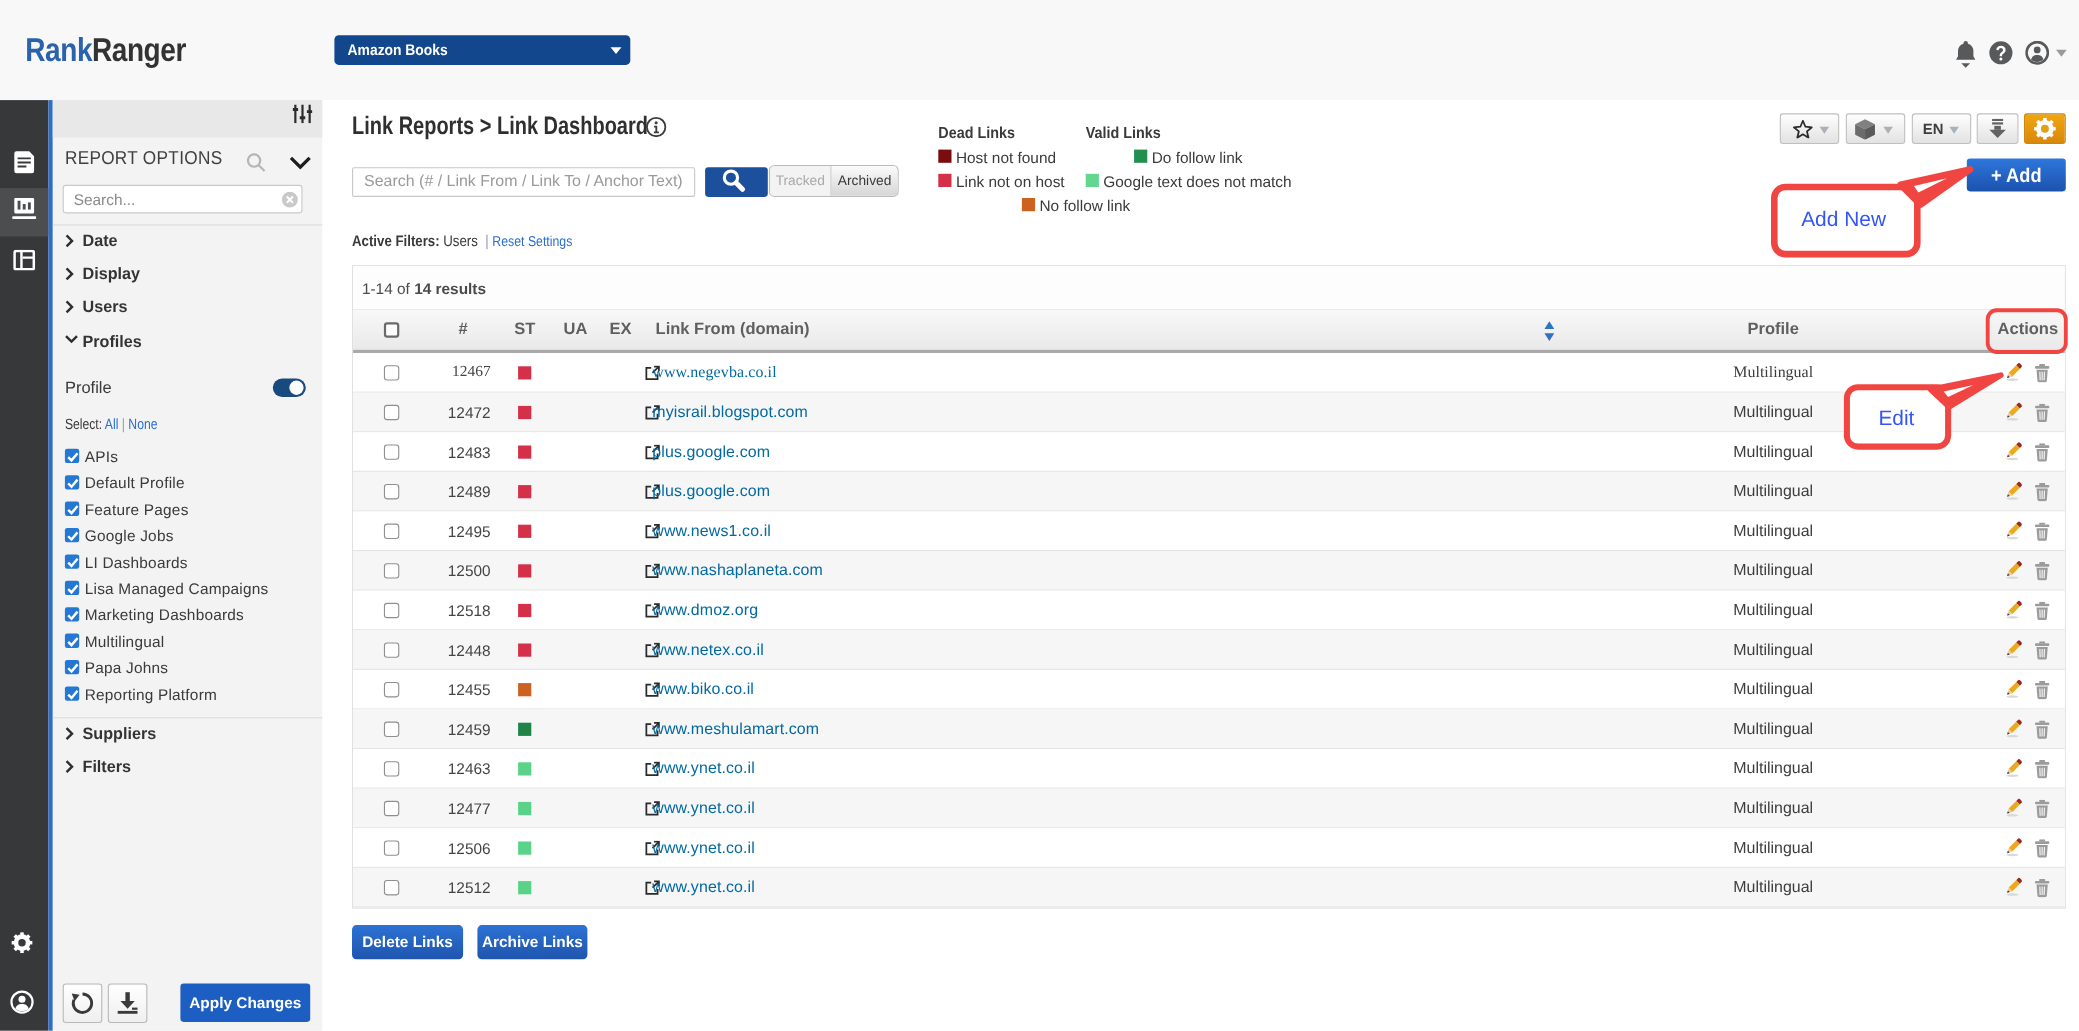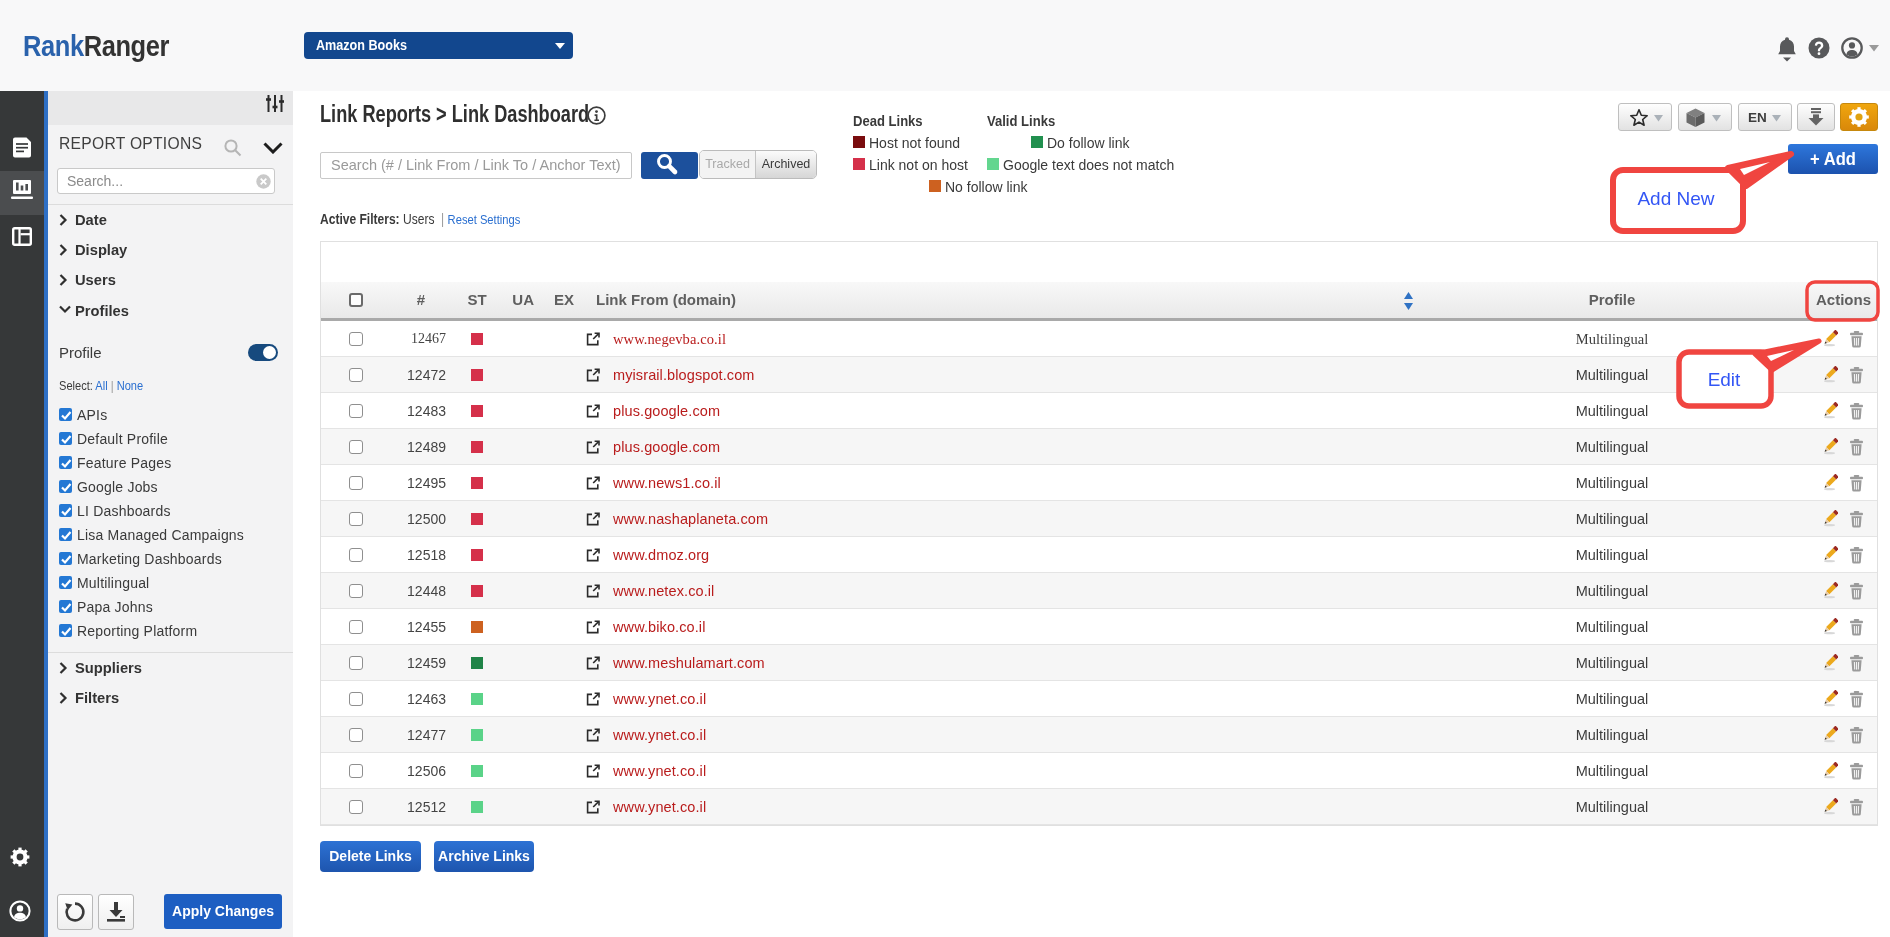--- a/index.html
+++ b/index.html
@@ -55,21 +55,21 @@
 .results{position:absolute;left:0;top:0;width:1556px;height:40px;background:#fdfdfd;font-size:14px;color:#4a4a4a;line-height:40px;padding-left:8px;border-bottom:1px solid #e8e8e8;box-sizing:border-box;}
 .thead{position:absolute;left:0;top:40px;width:1556px;height:39px;background:linear-gradient(#f8f8f8,#e9e9e9);border-bottom:3px solid #a9a9a9;}
 .th{position:absolute;top:0;height:36px;line-height:36px;font-size:15px;font-weight:bold;color:#5f5f5f;}
 .trow{position:absolute;left:0;width:1556px;height:36px;border-bottom:1px solid #e4e4e4;box-sizing:border-box;}
 .trow.odd{background:#fff;}
 .trow.even{background:#f6f6f6;}
 .rck{position:absolute;left:28px;top:11px;width:14px;height:14px;border:1px solid #8f8f8f;border-radius:3px;background:#fff;}
 .hck{position:absolute;left:28px;top:11px;width:14px;height:14px;border:2px solid #6a6a6a;border-radius:3px;background:#fdfdfd;}
 .rnum{position:absolute;left:60px;top:0;width:65px;text-align:right;font-size:14px;color:#444;line-height:36px;}
 .rsq{position:absolute;left:150px;top:12px;width:12px;height:12px;}
-.rdomain{position:absolute;left:292px;top:0;font-size:14.5px;letter-spacing:0.1px;color:#b91c1c;line-height:36px;}
+.rdomain{position:absolute;left:272px;top:0;font-size:14.5px;letter-spacing:0.1px;color:#0369a1;line-height:36px;}
 .rprofile{position:absolute;left:1211px;top:0;width:160px;text-align:center;font-size:14.5px;color:#3d3d3d;line-height:36px;}
 .bigbtn{position:absolute;top:841px;height:31px;background:linear-gradient(#2d72d4,#1e55ae);border-radius:4px;color:#fff;font-size:14px;font-weight:bold;text-align:center;}
 </style></head><body>
 <div class="hdr"></div>
 <div class="logo"><b>Rank</b>Ranger</div>
 <div class="campaign"><em>Amazon Books</em><span class="car"></span></div>
 <svg class="abs" style="left:1776px;top:36px" width="22" height="26" viewBox="0 0 22 26">
 <g fill="#58595b">
  <path d="M11 1.2 a2 2 0 0 1 2 2 l0 .6 a7.2 7.2 0 0 1 5 6.8 l0 4.5 l1.8 3.2 l-17.6 0 l1.8 -3.2 l0 -4.5 a7.2 7.2 0 0 1 5 -6.8 l0 -.6 a2 2 0 0 1 2 -2 z"></path>
  <path d="M7 21.5 l8 0 l-4 4 z"></path>
@@ -332,20 +332,21 @@
       <rect x="-1.6" y="-9.8" width="3.2" height="3.4" transform="rotate(225)"></rect>
       <rect x="-1.6" y="-9.8" width="3.2" height="3.4" transform="rotate(270)"></rect>
       <rect x="-1.6" y="-9.8" width="3.2" height="3.4" transform="rotate(315)"></rect>
       <circle r="8.0"></circle>
       <circle r="3.6" fill="#e0a210"></circle>
     </g>
   </svg>
 <div class="addlink"><em>+ Add Link</em></div>
 <div class="afilters"><b>Active Filters:</b> Users <span class="bar">&nbsp;|</span> <a>Reset Settings</a></div>
 <div class="tbl">
+<div class="results"><span style="padding-left:0px">1-14 of <b>14 results</b></span></div>
 <div class="thead">
       <span class="hck"></span>
       <span class="th" style="left:85px;width:30px;text-align:center;">#</span>
       <span class="th" style="left:140px;width:32px;text-align:center;">ST</span>
       <span class="th" style="left:181px;width:32px;text-align:right;">UA</span>
       <span class="th" style="left:227px;width:32px;text-align:center;">EX</span>
       <span class="th" style="left:275px;">Link From (domain)</span>
       <span class="th" style="left:1211px;width:160px;text-align:center;">Profile</span>
       <span class="th" style="left:1490px;width:60px;text-align:right;">Actions</span>
     </div>

